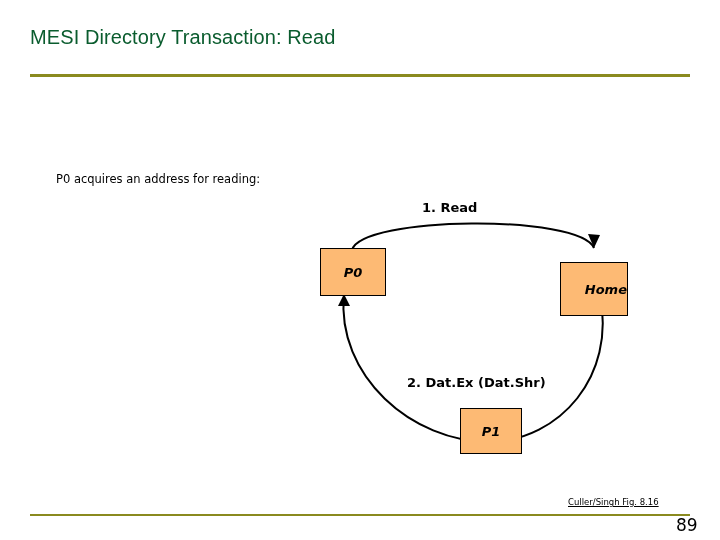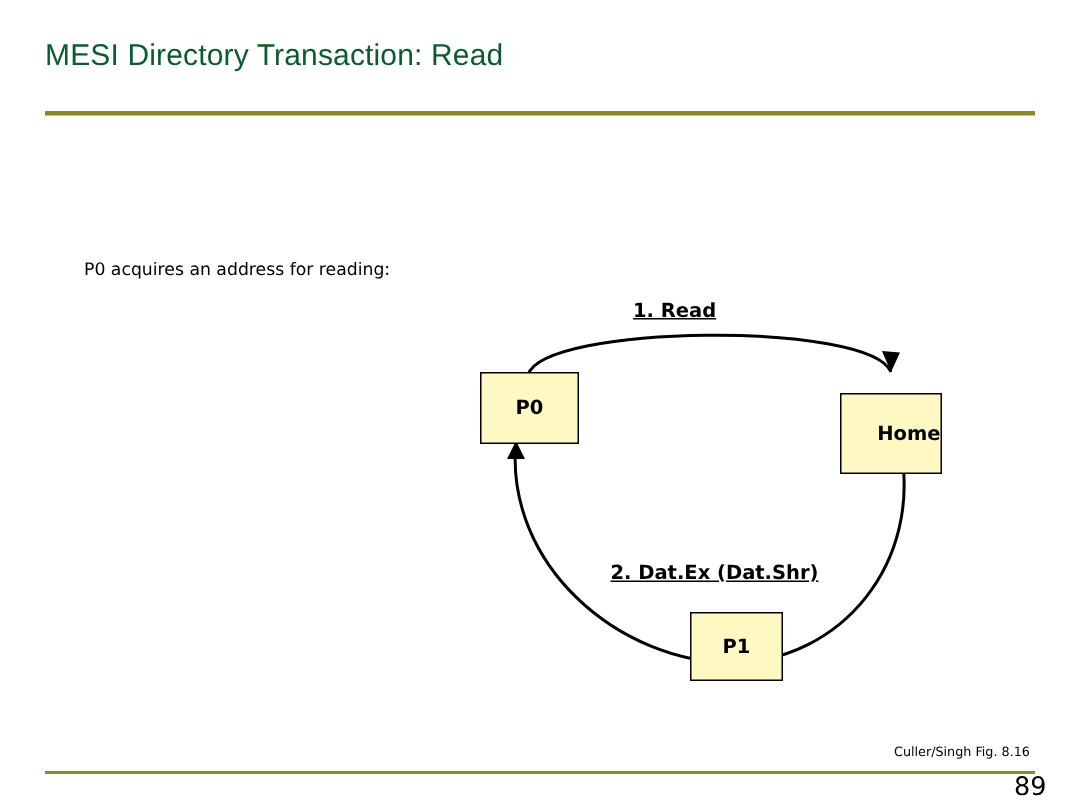--- a/index.html
+++ b/index.html
@@ -60,28 +60,29 @@
     width: 340px;
     height: 290px;
   }
   .diagram svg {
     position: absolute;
     left: 0;
     top: 0;
   }
   .node {
     position: absolute;
-    background: #fef9c3;
+    background: #fdba74;
     border: 1px solid #000000;
     display: flex;
     align-items: center;
     justify-content: center;
     font-size: 13px;
     font-weight: bold;
     color: #000000;
+    font-style: italic;
   }
   .node-p0 {
     left: 20px;
     top: 58px;
     width: 64px;
     height: 46px;
   }
   .node-home {
     left: 260px;
     top: 72px;
@@ -94,37 +95,37 @@
     top: 218px;
     width: 60px;
     height: 44px;
   }
   .lbl {
     position: absolute;
     font-size: 13px;
     font-weight: bold;
     color: #000000;
     white-space: nowrap;
-    text-decoration: underline;
   }
   .lbl-read {
     left: 122px;
     top: 10px;
   }
   .lbl-datex {
     left: 107px;
     top: 140px;
     margin-top: 45px;
   }
   .credit {
     position: absolute;
-    left: 596px;
+    left: 568px;
     top: 497px;
     font-size: 8.5px;
     color: #000000;
+    text-decoration: underline;
     white-space: nowrap;
   }
   .page-number {
     position: absolute;
     left: 676px;
     top: 515px;
     font-size: 17px;
     color: #000000;
   }
 </style>

